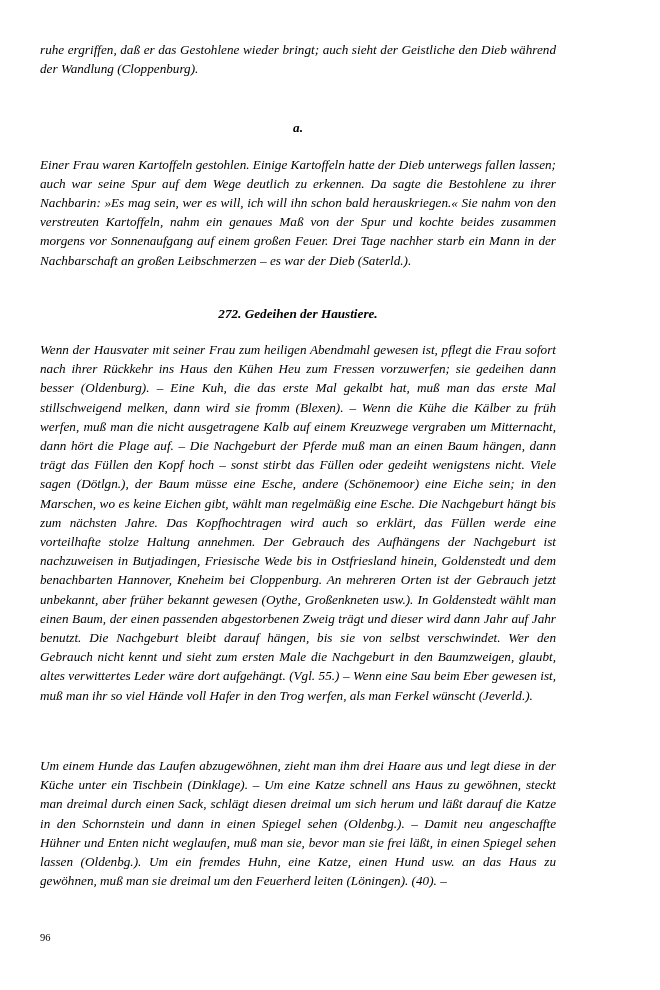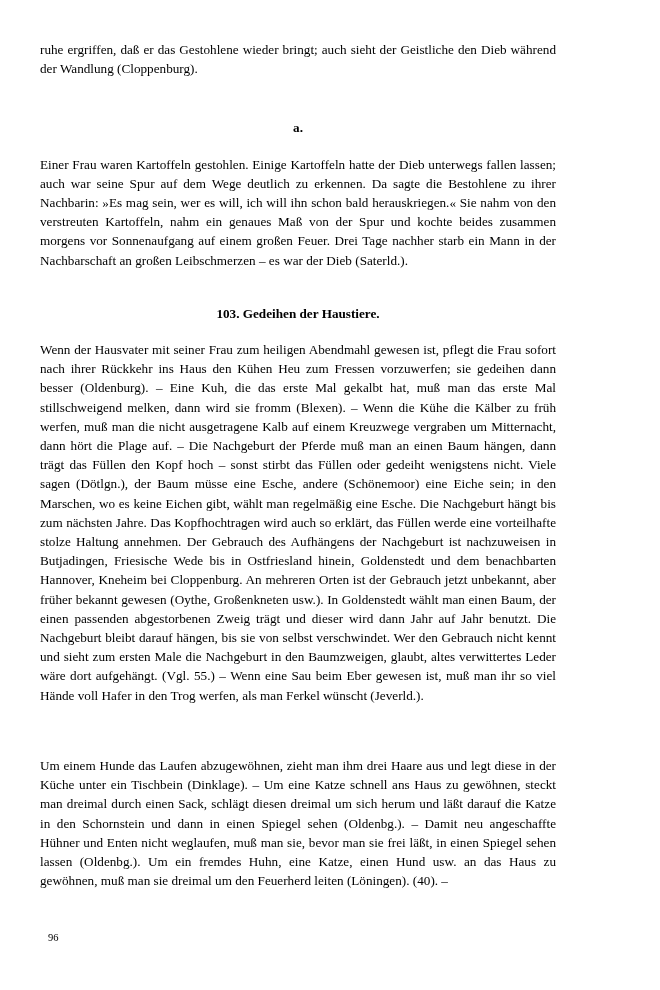--- a/index.html
+++ b/index.html
@@ -15,20 +15,21 @@
   }
   .page {
     position: relative;
     width: 660px;
     height: 990px;
     box-sizing: border-box;
     padding: 40px 104px 0 40px;
   }
   .text-col {
     width: 516px;
+    font-style: italic;
   }
   p.body {
     margin: 0 0 0 0;
     font-size: 13.2px;
     line-height: 1.455;
     text-align: justify;
     text-justify: inter-word;
     hyphens: manual;
   }
   .para-gap {
@@ -47,21 +48,21 @@
     font-weight: bold;
   }
   .section-head {
     text-align: center;
     font-size: 13.2px;
     font-weight: bold;
     line-height: 1.455;
   }
   .page-number {
     position: absolute;
-    left: 48px;
+    left: 40px;
     bottom: 47px;
     font-size: 10.5px;
     line-height: 1;
   }
 </style>
 </head>
 <body>
 
 <div class="page">
   <div class="text-col">
@@ -71,21 +72,21 @@
     <div class="gap-xl"></div>
 
     <div class="centered-label">a.</div>
 
     <div class="para-gap"></div>
 
     <p class="body">Einer Frau waren Kartoffeln gestohlen. Einige Kartoffeln hatte der Dieb unterwegs fallen lassen; auch war seine Spur auf dem Wege deutlich zu erkennen. Da sagte die Bestohlene zu ihrer Nachbarin: »Es mag sein, wer es will, ich will ihn schon bald herauskriegen.« Sie nahm von den verstreuten Kartoffeln, nahm ein genaues Maß von der Spur und kochte beides zusammen morgens vor Sonnenaufgang auf einem großen Feuer. Drei Tage nachher starb ein Mann in der Nachbarschaft an großen Leibschmerzen – es war der Dieb (Saterld.).</p>
 
     <div class="gap-lg"></div>
 
-    <div class="section-head">103. Gedeihen der Haustiere.</div>
+    <div class="section-head">272. Gedeihen der Haustiere.</div>
 
     <div class="para-gap"></div>
 
     <p class="body">Wenn der Hausvater mit seiner Frau zum heiligen Abendmahl gewesen ist, pflegt die Frau sofort nach ihrer Rückkehr ins Haus den Kühen Heu zum Fressen vorzuwerfen; sie gedeihen dann besser (Oldenburg). – Eine Kuh, die das erste Mal gekalbt hat, muß man das erste Mal stillschweigend melken, dann wird sie fromm (Blexen). – Wenn die Kühe die Kälber zu früh werfen, muß man die nicht ausgetragene Kalb auf einem Kreuzwege vergraben um Mitternacht, dann hört die Plage auf. – Die Nachgeburt der Pferde muß man an einen Baum hängen, dann trägt das Füllen den Kopf hoch – sonst stirbt das Füllen oder gedeiht wenigstens nicht. Viele sagen (Dötlgn.), der Baum müsse eine Esche, andere (Schönemoor) eine Eiche sein; in den Marschen, wo es keine Eichen gibt, wählt man regelmäßig eine Esche. Die Nachgeburt hängt bis zum nächsten Jahre. Das Kopfhochtragen wird auch so erklärt, das Füllen werde eine vorteilhafte stolze Haltung annehmen. Der Gebrauch des Aufhängens der Nachgeburt ist nachzuweisen in Butjadingen, Friesische Wede bis in Ostfriesland hinein, Goldenstedt und dem benachbarten Hannover, Kneheim bei Cloppenburg. An mehreren Orten ist der Gebrauch jetzt unbekannt, aber früher bekannt gewesen (Oythe, Großenkneten usw.). In Goldenstedt wählt man einen Baum, der einen passenden abgestorbenen Zweig trägt und dieser wird dann Jahr auf Jahr benutzt. Die Nachgeburt bleibt darauf hängen, bis sie von selbst verschwindet. Wer den Gebrauch nicht kennt und sieht zum ersten Male die Nachgeburt in den Baumzweigen, glaubt, altes verwittertes Leder wäre dort aufgehängt. (Vgl. 55.) – Wenn eine Sau beim Eber gewesen ist, muß man ihr so viel Hände voll Hafer in den Trog werfen, als man Ferkel wünscht (Jeverld.).</p>
 
     <div class="gap-lg"></div>
 
 
     <div class="para-gap"></div>
 

